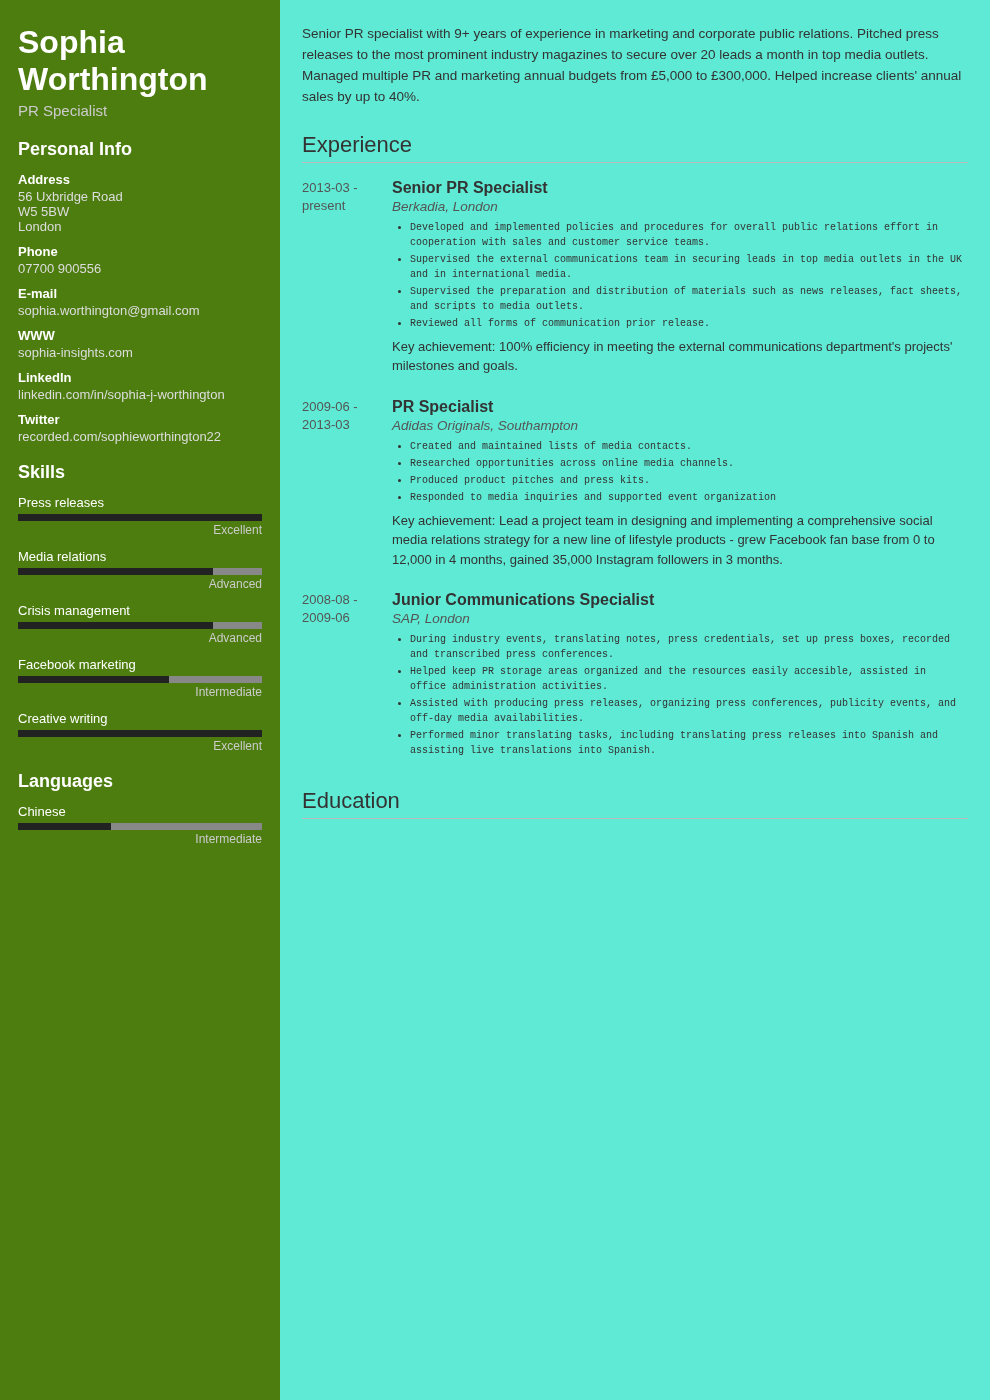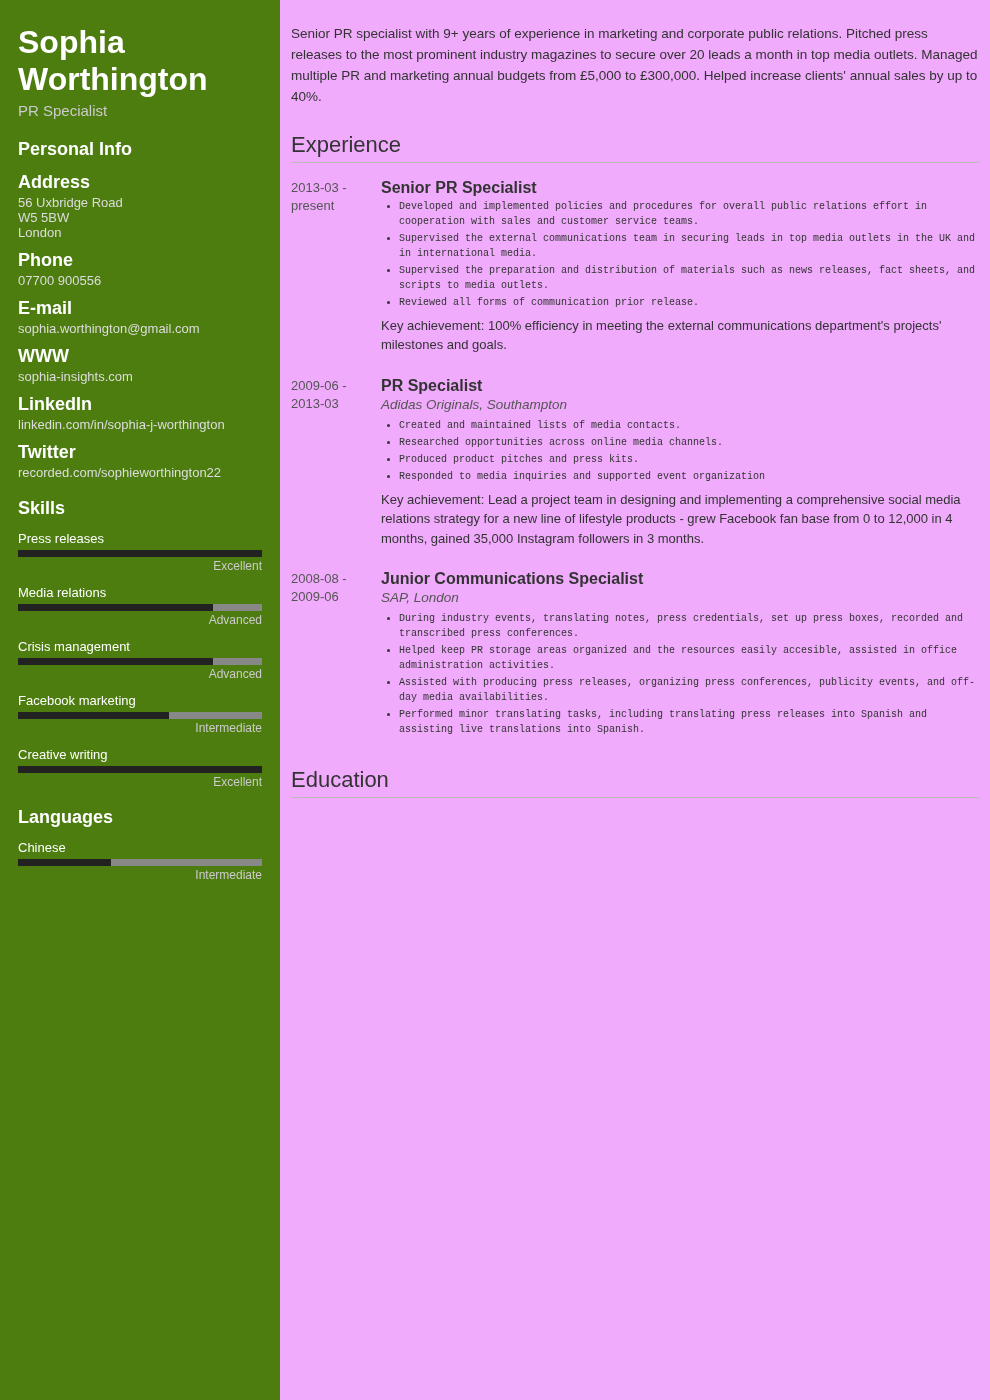--- a/index.html
+++ b/index.html
@@ -38,21 +38,21 @@
     }
     .sidebar-section-title {
       font-size: 18px;
       font-weight: bold;
       color: #fff;
       margin-bottom: 12px;
       margin-top: 18px;
     }
     .info-label {
       font-weight: bold;
-      font-size: 18px;
+      font-size: 13px;
       margin-top: 10px;
       margin-bottom: 2px;
       color: #fff;
     }
     .info-value {
       font-size: 13px;
       color: #ddd;
       word-break: break-all;
     }
     
@@ -103,22 +103,22 @@
     }
     .lang-level {
       font-size: 12px;
       color: #ccc;
       text-align: right;
       width: 244px;
     }
     
     .main {
       flex: 1;
-      padding: 24px 11px;
-      background: #f0abfc;
+      padding: 24px 22px;
+      background: #5eead4;
     }
     .summary-text {
       font-size: 13.5px;
       color: #333;
       line-height: 1.55;
       margin-bottom: 18px;
     }
     .section-title {
       font-size: 22px;
       font-weight: normal;
@@ -298,20 +298,21 @@
       <p class="summary-text">Senior PR specialist with 9+ years of experience in marketing and corporate public relations. Pitched press releases to the most prominent industry magazines to secure over 20 leads a month in top media outlets. Managed multiple PR and marketing annual budgets from £5,000 to £300,000. Helped increase clients' annual sales by up to 40%.</p>
     </div>
 
     <div class="section-block">
       <div class="section-title">Experience</div>
 
       <div class="experience-item">
         <div class="exp-date">2013-03 -<br>present</div>
         <div class="exp-content">
           <div class="exp-job-title">Senior PR Specialist</div>
+          <div class="exp-company">Berkadia, London</div>
           <ul class="exp-bullets">
             <li>Developed and implemented policies and procedures for overall public relations effort in cooperation with sales and customer service teams.</li>
             <li>Supervised the external communications team in securing leads in top media outlets in the UK and in international media.</li>
             <li>Supervised the preparation and distribution of materials such as news releases, fact sheets, and scripts to media outlets.</li>
             <li>Reviewed all forms of communication prior release.</li>
           </ul>
           <div class="exp-achievement"><strong>Key achievement:</strong> 100% efficiency in meeting the external communications department's projects' milestones and goals.</div>
         </div>
       </div>
 

